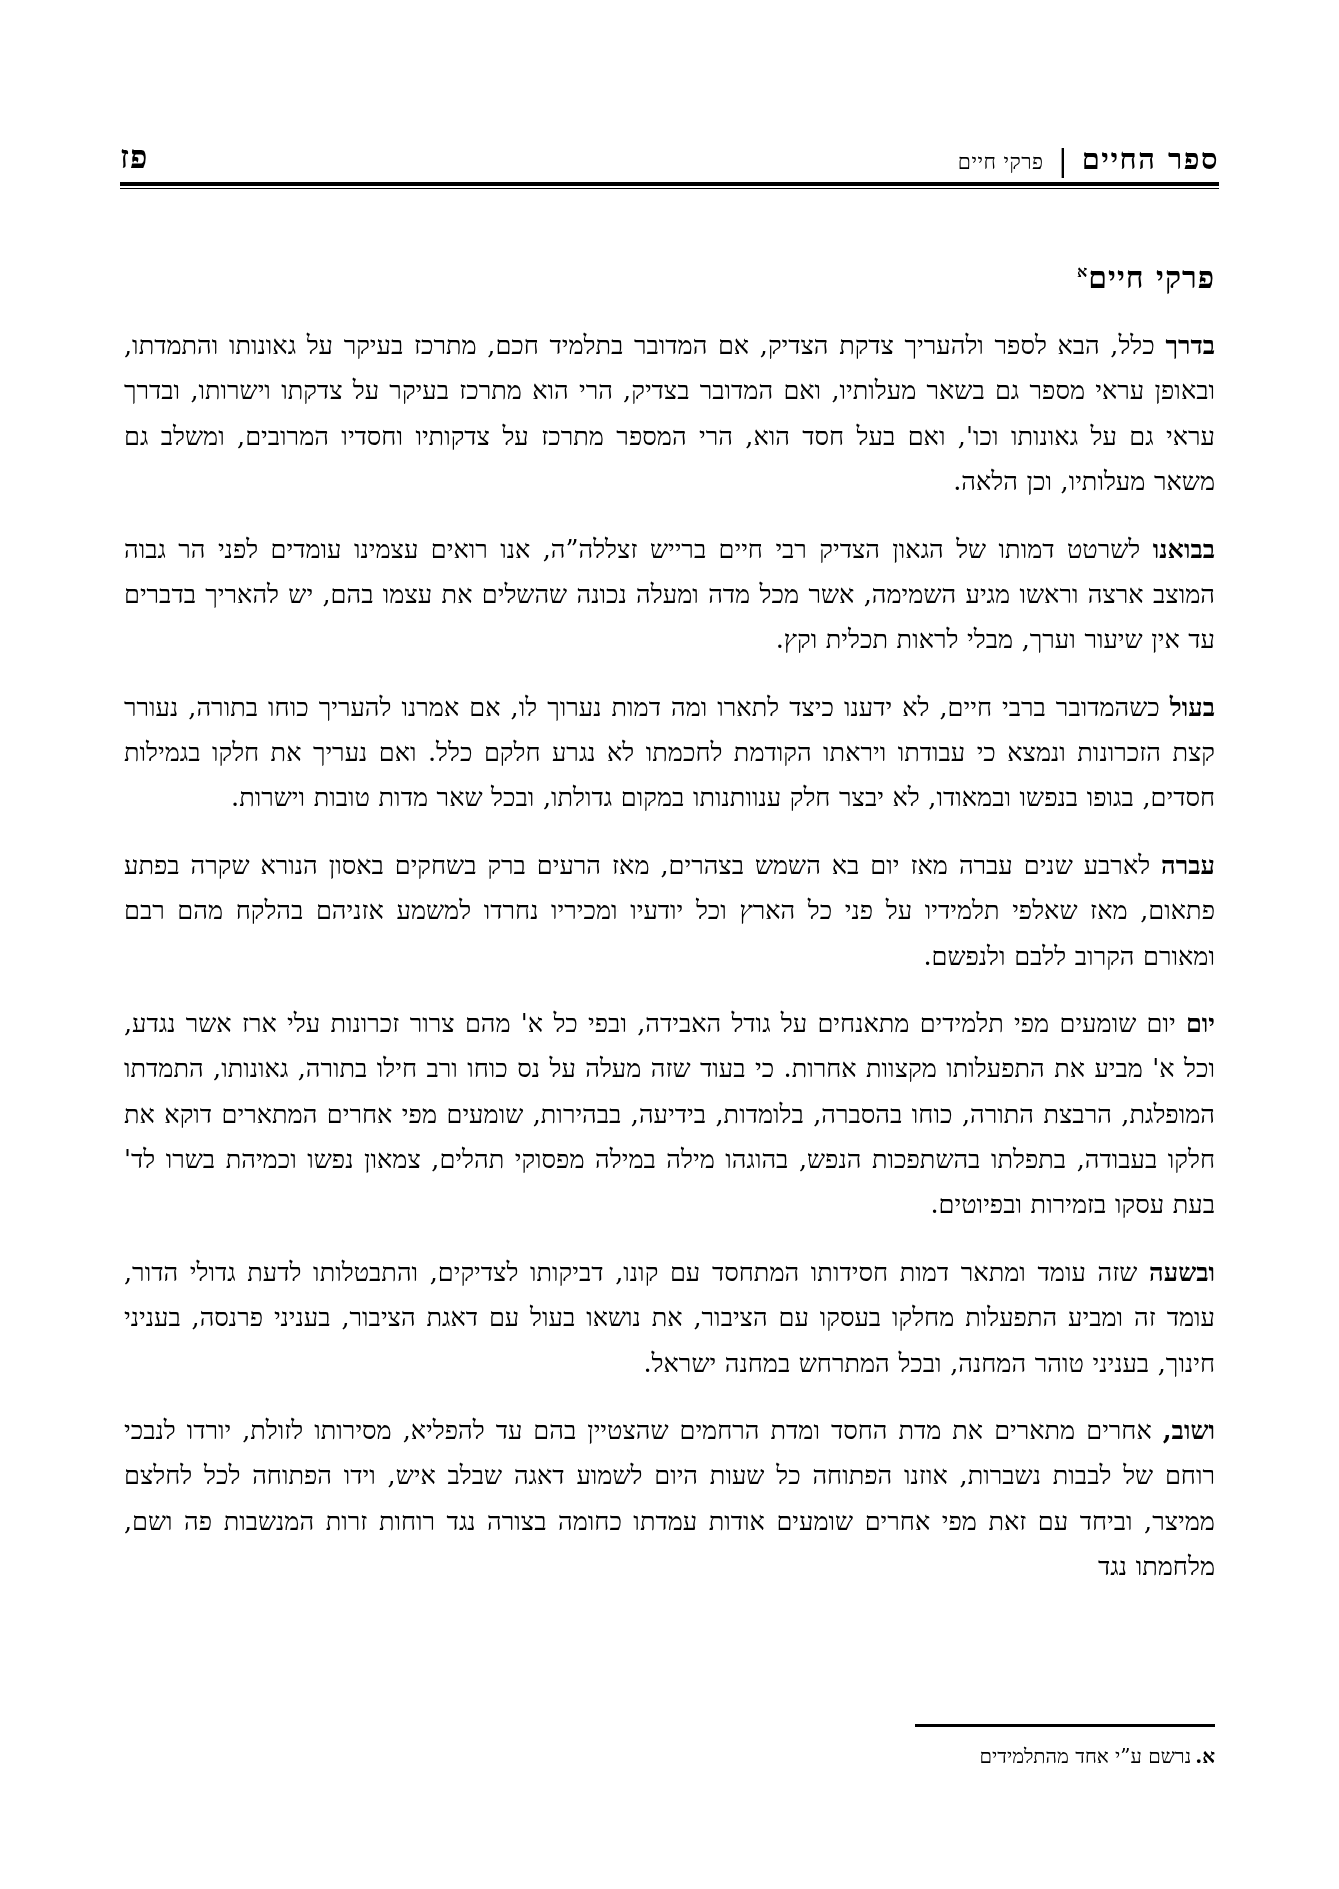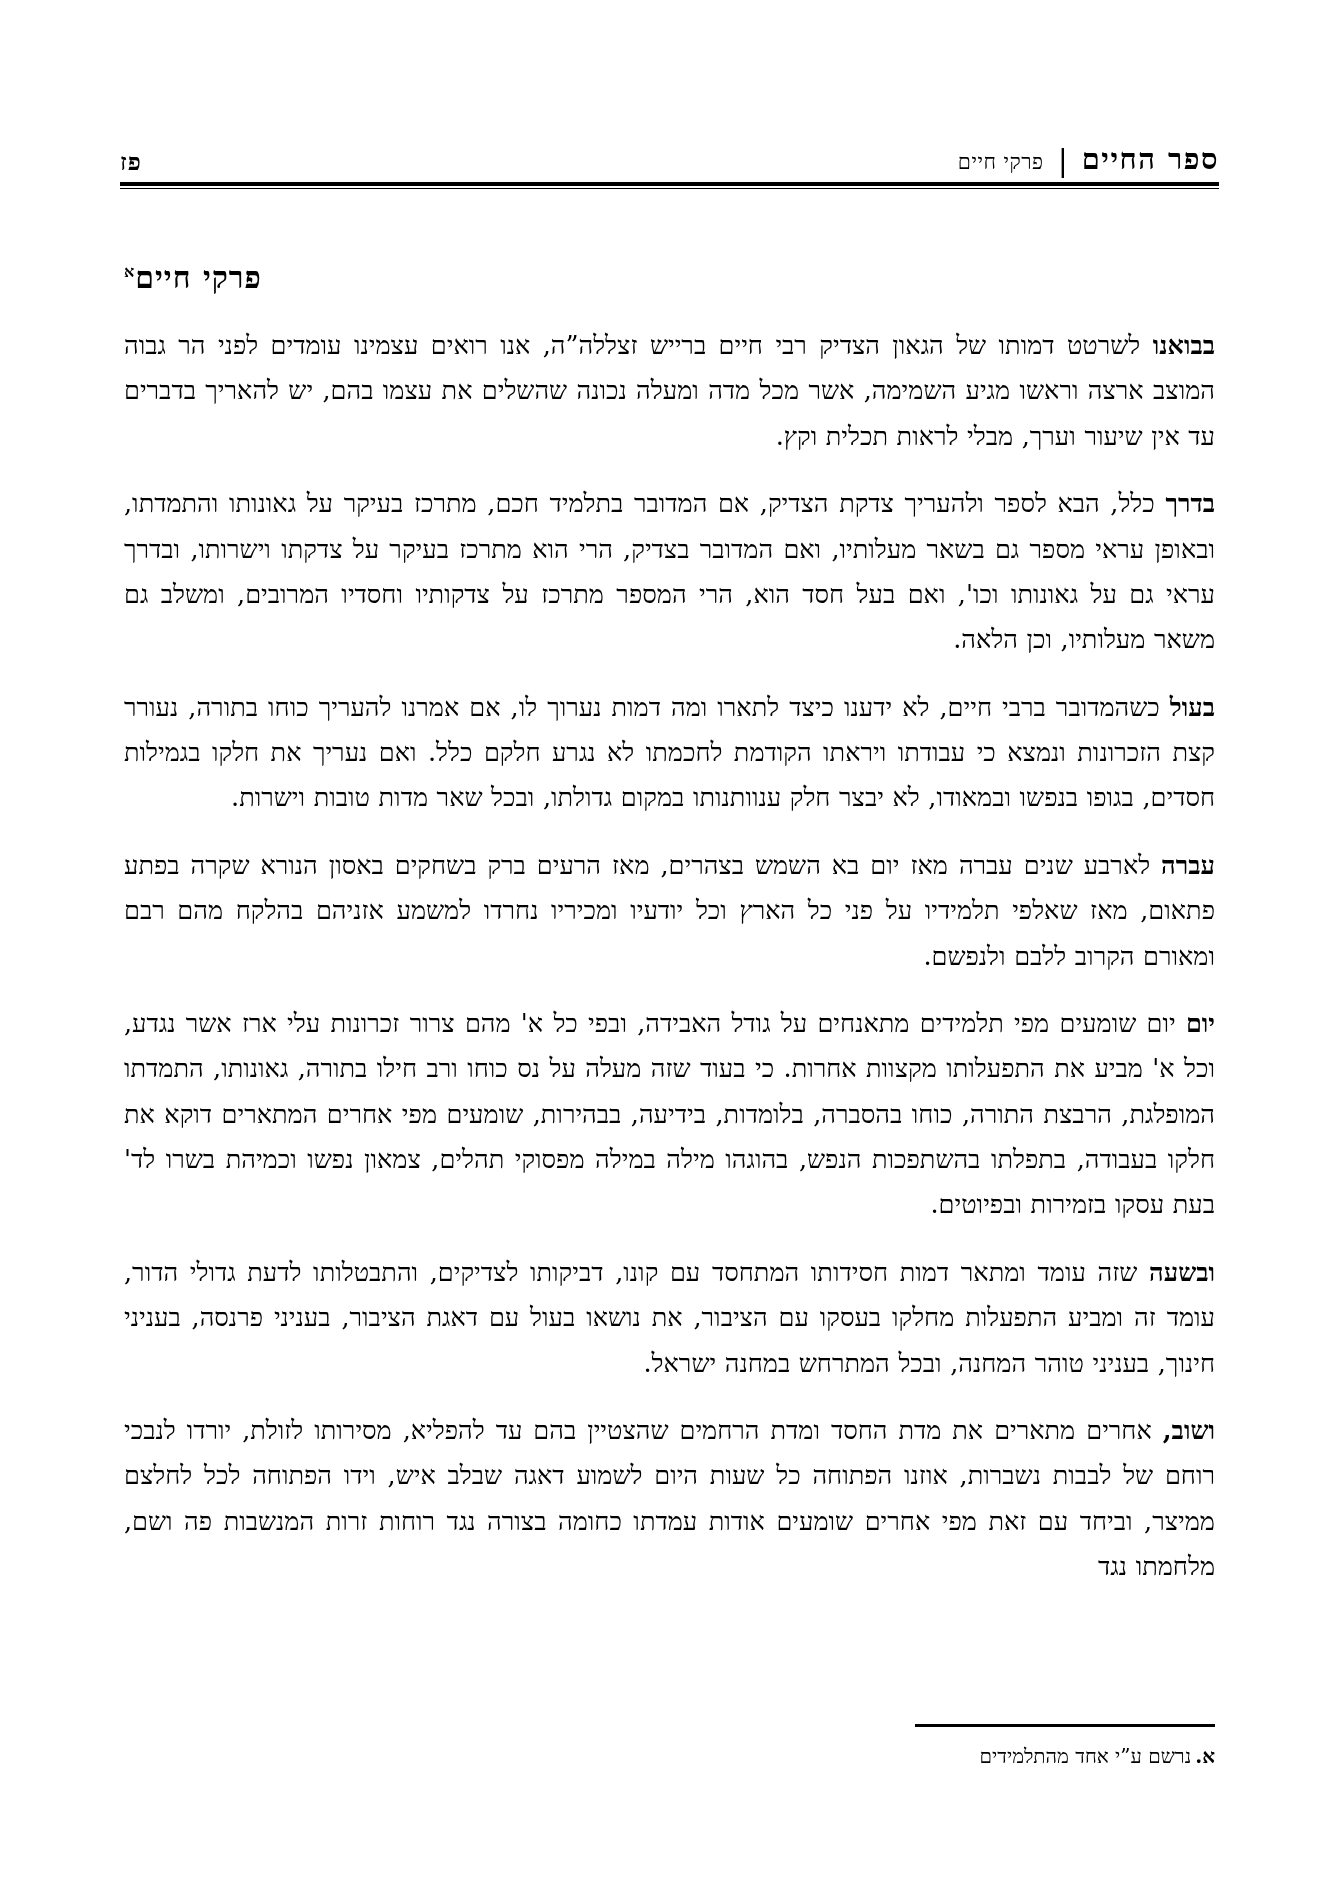--- a/index.html
+++ b/index.html
@@ -55,21 +55,21 @@
     top: 2px;
   }
 
   .runhead-section {
     font-size: 21px;
     font-weight: normal;
     letter-spacing: 0.5px;
   }
 
   .runhead-folio {
-    font-size: 24px;
+    font-size: 32px;
     font-weight: bold;
     letter-spacing: 1px;
   }
 
   .rule {
     position: absolute;
     top: 182px;
     right: 120px;
     left: 120px;
     height: 0;
@@ -81,21 +81,21 @@
   
   .column {
     position: absolute;
     top: 240px;
     right: 124px;
     left: 124px;
     direction: rtl;
   }
 
   .doc-title {
-    text-align: left;
+    text-align: right;
     font-size: 30px;
     font-weight: bold;
     letter-spacing: 1px;
     margin: 20px 0 28px 0;
   }
 
   .doc-title .fnref {
     font-size: 16px;
     font-weight: bold;
     vertical-align: super;
@@ -162,25 +162,25 @@
 
   <div class="rule"></div>
 
   <div class="column">
 
     <h1 class="doc-title">
       <span>פרקי חיים</span><span class="fnref">א</span>
     </h1>
 
     <p class="para">
+      <span class="lead">בדרך</span><span> כלל, הבא לספר ולהעריך צדקת הצדיק, אם המדובר בתלמיד חכם, מתרכז בעיקר על גאונותו והתמדתו, ובאופן עראי מספר גם בשאר מעלותיו, ואם המדובר בצדיק, הרי הוא מתרכז בעיקר על צדקתו וישרותו, ובדרך עראי גם על גאונותו וכו', ואם בעל חסד הוא, הרי המספר מתרכז על צדקותיו וחסדיו המרובים, ומשלב גם משאר מעלותיו, וכן הלאה.</span>
+    </p>
+
+    <p class="para">
       <span class="lead">בבואנו</span><span> לשרטט דמותו של הגאון הצדיק רבי חיים ברייש זצללה”ה, אנו רואים עצמינו עומדים לפני הר גבוה המוצב ארצה וראשו מגיע השמימה, אשר מכל מדה ומעלה נכונה שהשלים את עצמו בהם, יש להאריך בדברים עד אין שיעור וערך, מבלי לראות תכלית וקץ.</span>
-    </p>
-
-    <p class="para">
-      <span class="lead">בדרך</span><span> כלל, הבא לספר ולהעריך צדקת הצדיק, אם המדובר בתלמיד חכם, מתרכז בעיקר על גאונותו והתמדתו, ובאופן עראי מספר גם בשאר מעלותיו, ואם המדובר בצדיק, הרי הוא מתרכז בעיקר על צדקתו וישרותו, ובדרך עראי גם על גאונותו וכו', ואם בעל חסד הוא, הרי המספר מתרכז על צדקותיו וחסדיו המרובים, ומשלב גם משאר מעלותיו, וכן הלאה.</span>
     </p>
 
     <p class="para">
       <span class="lead">בעול</span><span> כשהמדובר ברבי חיים, לא ידענו כיצד לתארו ומה דמות נערוך לו, אם אמרנו להעריך כוחו בתורה, נעורר קצת הזכרונות ונמצא כי עבודתו ויראתו הקודמת לחכמתו לא נגרע חלקם כלל. ואם נעריך את חלקו בגמילות חסדים, בגופו בנפשו ובמאודו, לא יבצר חלק ענוותנותו במקום גדולתו, ובכל שאר מדות טובות וישרות.</span>
     </p>
 
     <p class="para">
       <span class="lead">עברה</span><span> לארבע שנים עברה מאז יום בא השמש בצהרים, מאז הרעים ברק בשחקים באסון הנורא שקרה בפתע פתאום, מאז שאלפי תלמידיו על פני כל הארץ וכל יודעיו ומכיריו נחרדו למשמע אזניהם בהלקח מהם רבם ומאורם הקרוב ללבם ולנפשם.</span>
     </p>
 

